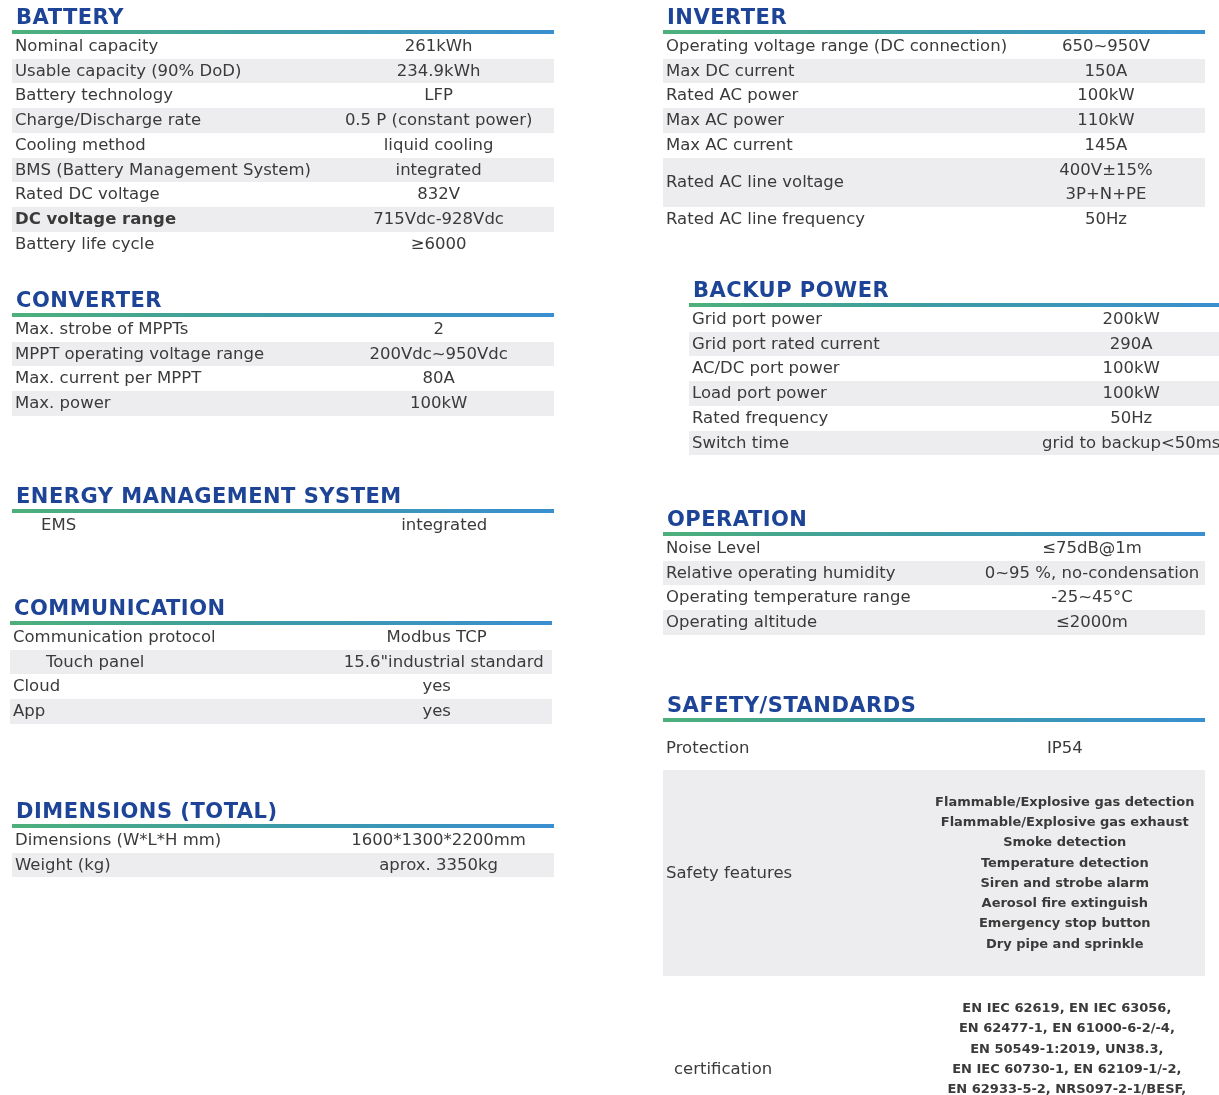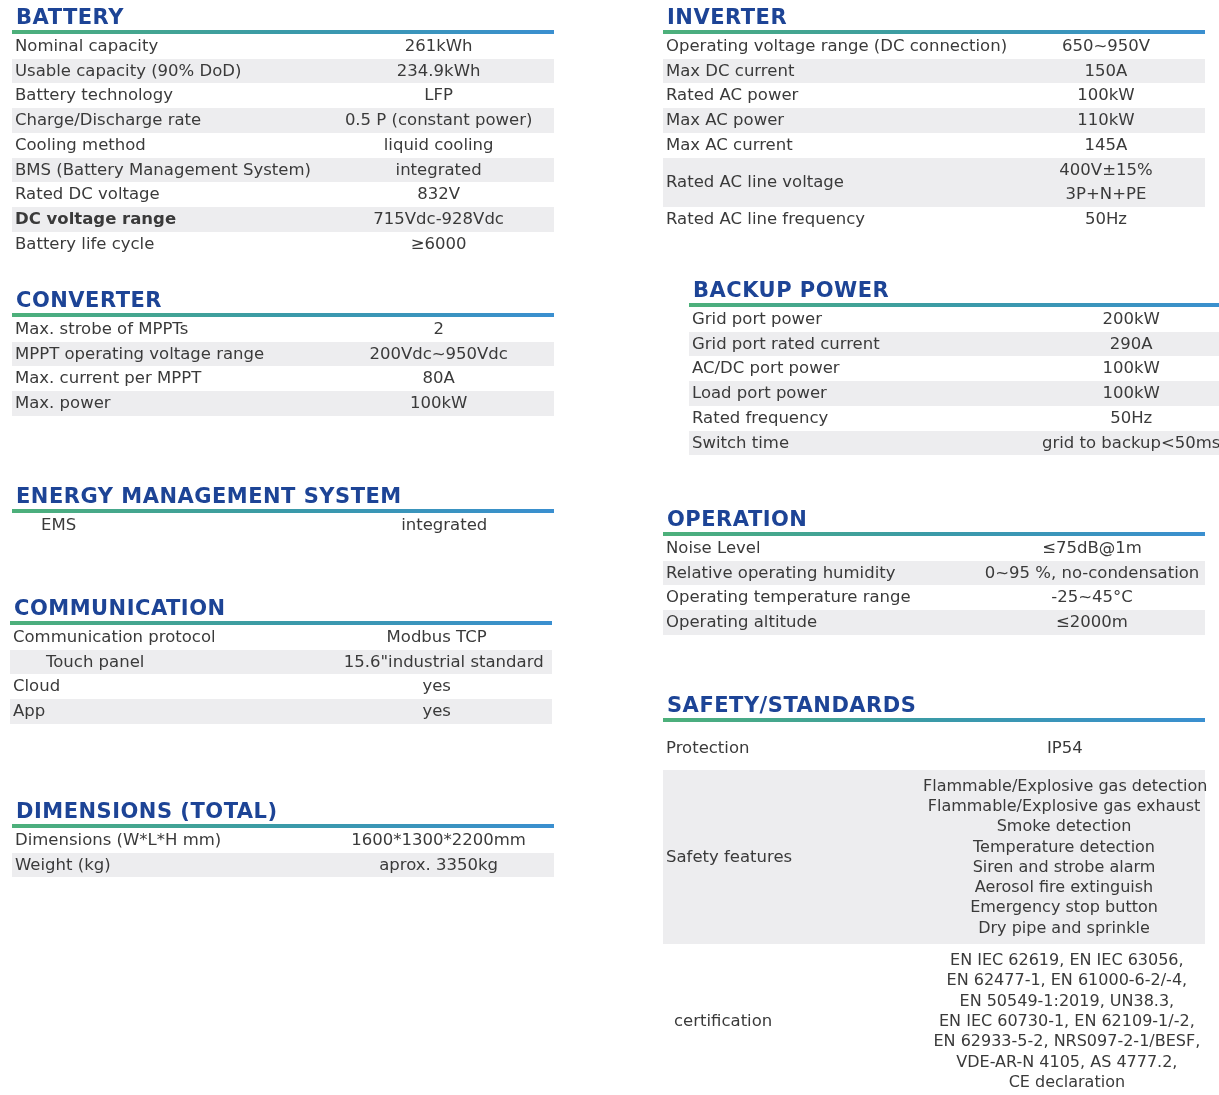--- a/index.html
+++ b/index.html
@@ -6,21 +6,21 @@
   body { width:1219px; height:1095px; position:relative; overflow:hidden;
          font-family:"DejaVu Sans", "Liberation Sans", sans-serif; color:#3a3a3a; }
   .section { position:absolute; }
   .sec-title { font-family:"DejaVu Sans", sans-serif; font-weight:bold; font-size:21px;
                color:#1d4496; letter-spacing:0.5px; line-height:24px; padding-left:4px; height:24px; }
   .sec-rule { height:4px; background:linear-gradient(to right, #4db07a 0%, #3a9aa8 50%, #3a8fd0 100%); margin-top:1px; }
   .row { display:flex; align-items:center; font-size:16.5px; line-height:24.7px; }
   .row.alt { background:#ededef; }
   .lbl { padding-left:3px; white-space:nowrap; }
   .val { text-align:center; white-space:nowrap; }
-  .val.multi { line-height:20.3px; font-size:16px; padding:6px 0; }
+  .val.multi { line-height:20.3px; font-size:13px; padding:22px 0;font-weight:bold; }
   .val.two { line-height:24.7px; }
 </style>
 </head>
 <body>
 
 <div class="section" style="left:12px; top:5px; width:542px;">
   <div class="sec-title">BATTERY</div>
   <div class="sec-rule"></div>
   <div class="rows">
       <div class="row">

